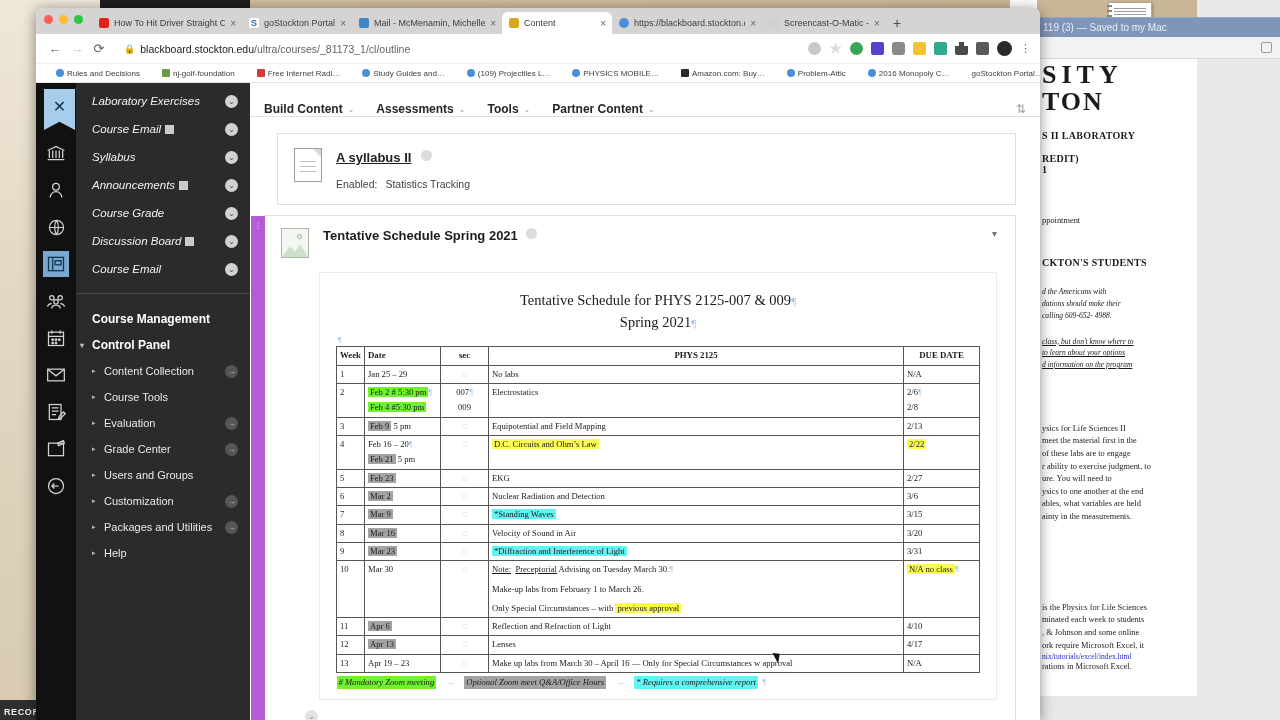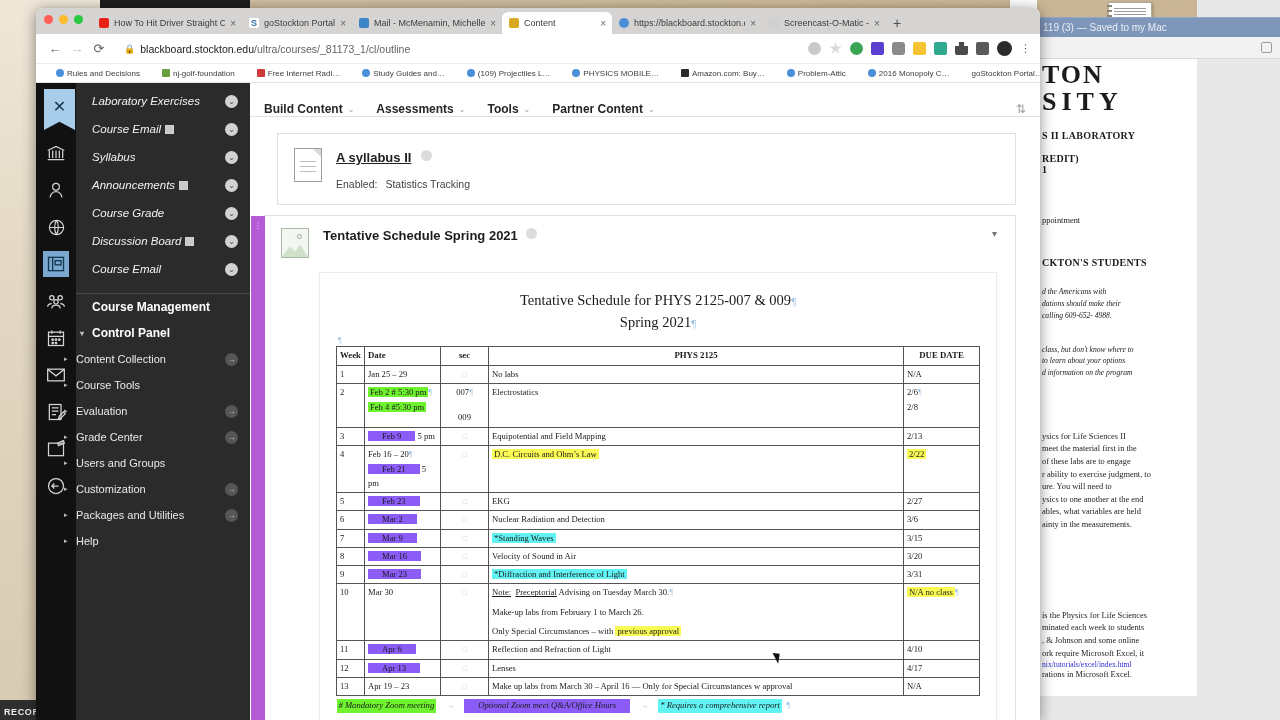--- a/index.html
+++ b/index.html
@@ -167,21 +167,21 @@
     color: #4a4a4a; font-size: 8px; flex: 0 0 13px;
   }
   .bb-circ.arrow { background: #565656; color: #d2d2d2; }
   #bb-divider { height: 1px; background: #484848; margin: 10px 0 0 0; }
   .bb-head {
     padding-left: 16px; color: #ffffff; font-size: 12px; font-weight: bold;
     height: 26px; display: flex; align-items: center;
   }
   .bb-sub {
     height: 26px; display: flex; align-items: center;
-    padding-right: 12px; color: #e9e9e9; font-size: 11px;
+    padding-left: 28px; padding-right: 12px; color: #e9e9e9; font-size: 11px;
   }
   .bb-sub .caret { position: absolute; margin-left: -12px; font-size: 7px; color: #bbb; }
   .bb-sub .bb-label { flex: 1 1 auto; }
   .caret-open { font-size: 8px; color: #bdbdbd; margin-left: -12px; position: absolute; }
 
   
   #bb-main { flex: 1 1 auto; background: #ffffff; position: relative; overflow: hidden; }
   #bb-actionbar {
     height: 34px; border-bottom: 1px solid #e0e0e0; display: flex; align-items: flex-end;
     gap: 22px; padding: 0 14px; font-size: 12px; color: #262626; font-weight: bold;
@@ -255,21 +255,21 @@
   }
   table#sched th { text-align: center; font-weight: bold; font-size: 8.8px; }
   table#sched th.left { text-align: left; }
   .c-week { width: 26px; }
   .c-date { width: 76px; margin-left: 23px; }
   .c-sec  { width: 48px; text-align: center; }
   .c-due  { width: 76px; }
   .mk { color: #c7c7c7; font-size: 7px; }
   .mkp { color: #9fc3e8; font-size: 8px; }
   .hl-green { background: #6ef32e; padding: 0 2px; }
-  .hl-magenta { background: #8b5cf6; padding: 0 14px; }
+  .hl-magenta { background: #a3a3a3; padding: 0 2px; }
   .hl-yellow { background: #fbfb55; padding: 0 2px; }
   .hl-cyan { background: #62f3f3; padding: 0 2px; }
   .u { text-decoration: underline; }
   .legend-row td { border: none !important; padding: 3px 0 0 0 !important; font-style: italic; }
   #legend { display: flex; align-items: center; font-size: 8.6px; gap: 4px; }
   #legend .arr { color: #8fbde0; font-size: 8px; padding: 0 6px; }
 
   #doc-bottom-handle {
     width: 13px; height: 13px; border-radius: 50%; background: #e3e3e3;
     color: #8a8a8a; font-size: 8px; display: flex; align-items: center; justify-content: center;
@@ -345,33 +345,33 @@
 
 <div id="finder-bar">
   <div class="ftitle">119 (3) — Saved to my Mac</div>
 </div>
 <div id="finder-sub">
   <div class="ficon"></div>
 </div>
 
 <div id="rightdoc">
   <div id="rightdoc-pad">
+    <div class="big" style="letter-spacing:5px;">SITY</div>
     <div class="big">TON</div>
-    <div class="big" style="letter-spacing:5px;">SITY</div>
     <div class="mid" style="margin-top:14px;">S II LABORATORY</div>
     <div class="mid" style="margin-top:12px;">REDIT)</div>
     <div class="mid">1</div>
     <div class="sm" style="margin-top:40px;">ppointment</div>
     <div class="mid" style="margin-top:30px;">CKTON'S STUDENTS</div>
     <div style="margin-top:18px;">
       <div class="it">d the Americans with</div>
       <div class="it">dations should make their</div>
       <div class="it"> calling 609-652- 4988.</div>
     </div>
-    <div style="margin-top:22px;">
+    <div style="margin-top:14px;text-decoration:underline;">
       <div class="it">class, but don't know where to</div>
       <div class="it"> to learn about your options</div>
       <div class="it">d information on the program</div>
     </div>
     <div style="margin-top:52px;">
       <div class="sm">ysics for Life Sciences II</div>
       <div class="sm"> meet the material first in the</div>
       <div class="sm">of these labs are to engage</div>
       <div class="sm">r ability to exercise judgment, to</div>
       <div class="sm">ure. You will need to</div>
@@ -635,21 +635,21 @@
         </div>
         <div class="bb-item">
           <span class="bb-label">
               <span>Course Email</span>
             </span>
           <span class="bb-circ">⌄</span>
         </div>
 
         <div id="bb-divider"></div>
 
-        <div class="bb-head" style="">Course Management</div>
+        <div class="bb-head" style="margin-top:12px">Course Management</div>
         <div class="bb-head">
           <span class="caret-open">▾</span>
           <span>Control Panel</span>
         </div>
 
         <div class="bb-sub">
           <span class="caret">▸</span>
           <span class="bb-label">Content Collection</span>
           <span class="bb-circ arrow">→</span>
         </div>
@@ -771,21 +771,21 @@
                 <td>N/A</td>
               </tr>
               <tr>
                 <td>2</td>
                 <td>
                   <div><span class="hl-green">Feb 2 # 5:30 pm</span><span class="mkp">¶</span></div>
                   <div style="margin-top:2px"><span class="hl-green">Feb 4 #5:30 pm</span></div>
                 </td>
                 <td class="c-sec">
                   <div><span>007</span><span class="mkp">¶</span></div>
-                  <div style="margin-top:12px"><span>009</span></div>
+                  <div style="margin-top:2px"><span>009</span></div>
                 </td>
                 <td>Electrostatics</td>
                 <td>
                   <div><span>2/6</span><span class="mkp">¶</span></div>
                   <div style="margin-top:2px"><span>2/8</span></div>
                 </td>
               </tr>
               <tr>
                 <td>3</td>
                 <td><span class="hl-magenta">Feb 9</span><span> 5 pm</span></td>

